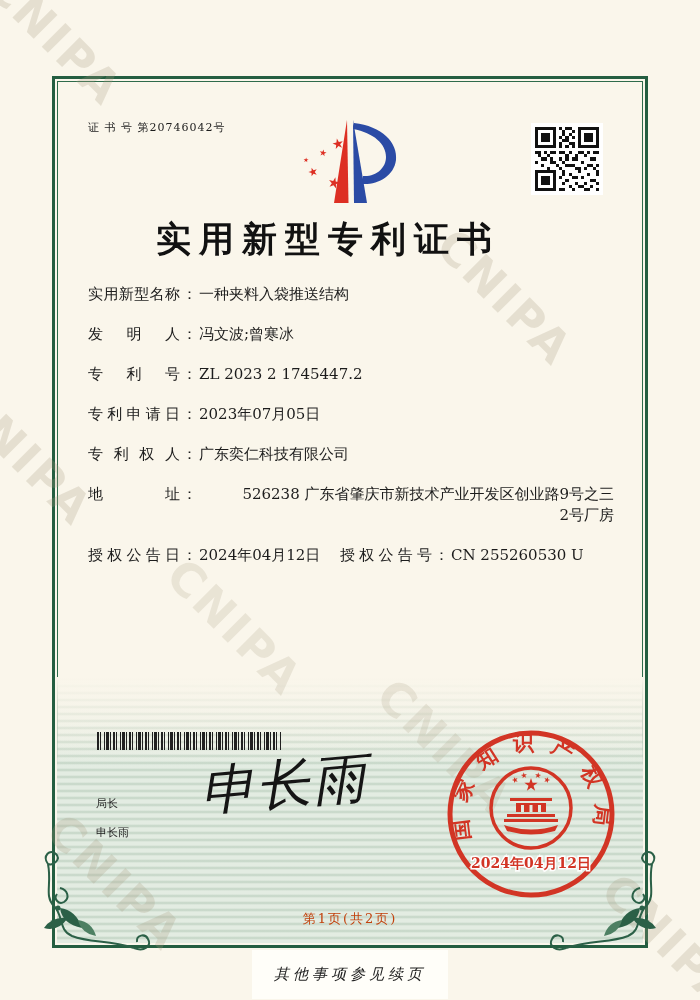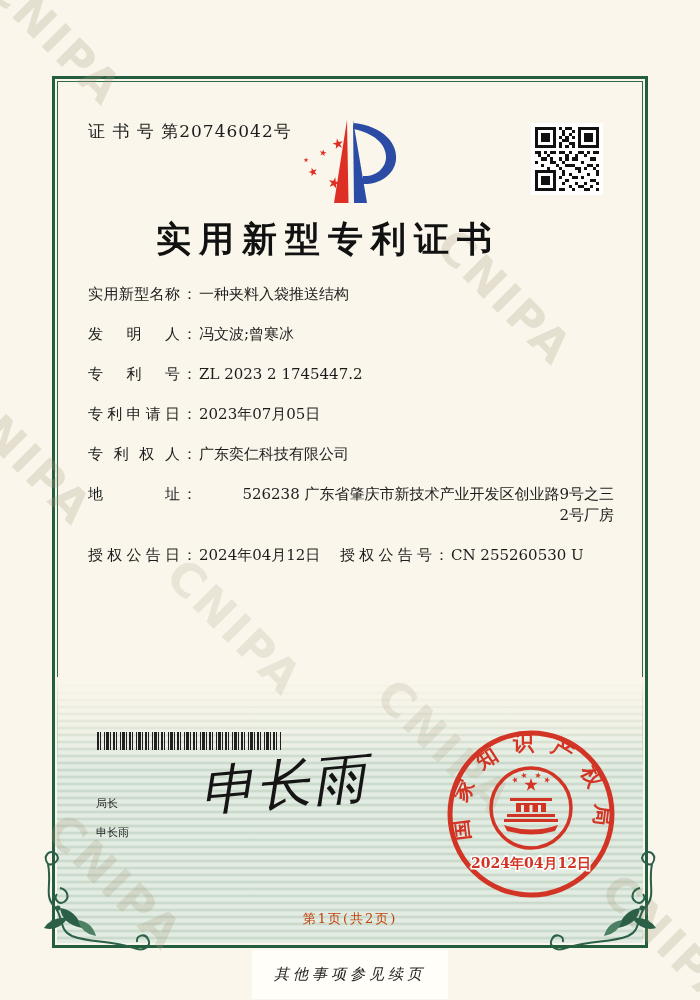--- a/index.html
+++ b/index.html
@@ -31,21 +31,21 @@
     position:absolute;left:2px;right:2px;bottom:2px;height:266px;
     background:
       linear-gradient(180deg, rgba(250,246,235,1) 0px, rgba(250,246,235,0) 85px),
       repeating-linear-gradient(180deg,
         rgba(132,166,140,0.00) 0px, rgba(132,166,140,0.35) 2px,
         rgba(132,166,140,0.00) 4px, rgba(132,166,140,0.00) 7px),
       linear-gradient(180deg, rgba(227,236,227,0.25) 0px, #E3ECE2 90px);
   }
   .layer{position:absolute;z-index:3;}
   
-  .cert-no{left:88px;top:120px;font-size:17px;letter-spacing:1px;}
+  .cert-no{left:88px;top:120px;font-size:11px;letter-spacing:1px;}
   .logo{left:290px;top:110px;width:118px;height:100px;}
   .qr{left:531px;top:123px;width:64px;height:64px;background:#FFFFFF;padding:4px;}
   .title{left:0;top:216px;width:648px;text-align:center;
     font-size:35px;font-weight:bold;letter-spacing:8px;text-indent:8px;color:#111;}
   
   .fields{left:88px;top:284px;width:526px;}
   .frow{display:flex;align-items:flex-start;margin-bottom:19px;
     font-size:15px;line-height:21px;}
   .flabel{display:inline-block;width:92px;text-align:justify;text-align-last:justify;
     -moz-text-align-last:justify;flex:0 0 92px;}

